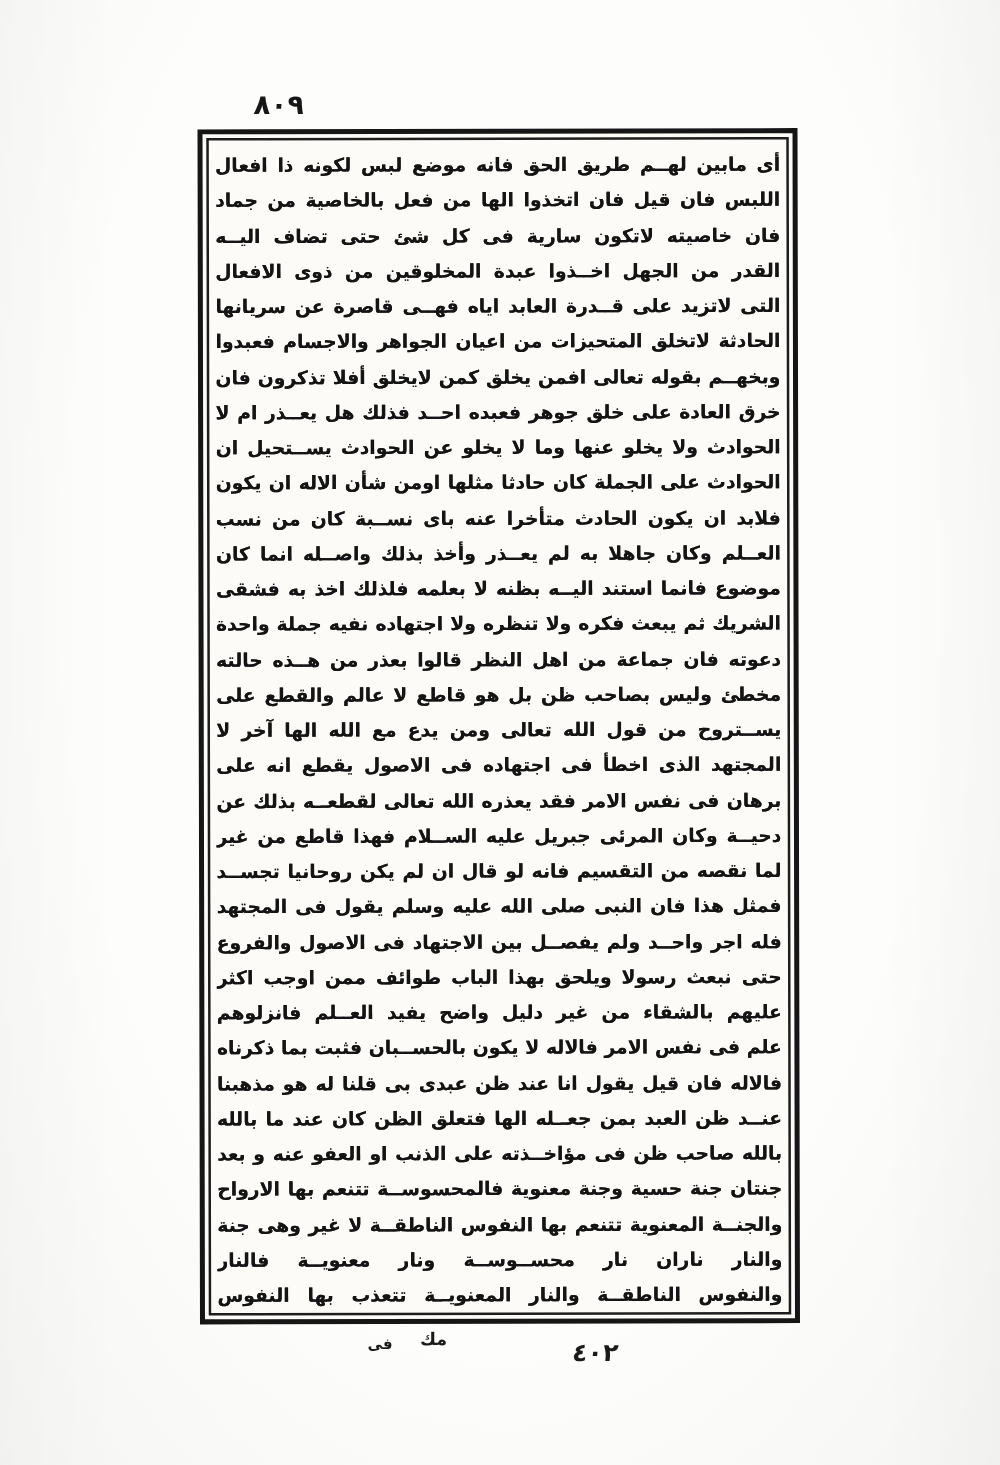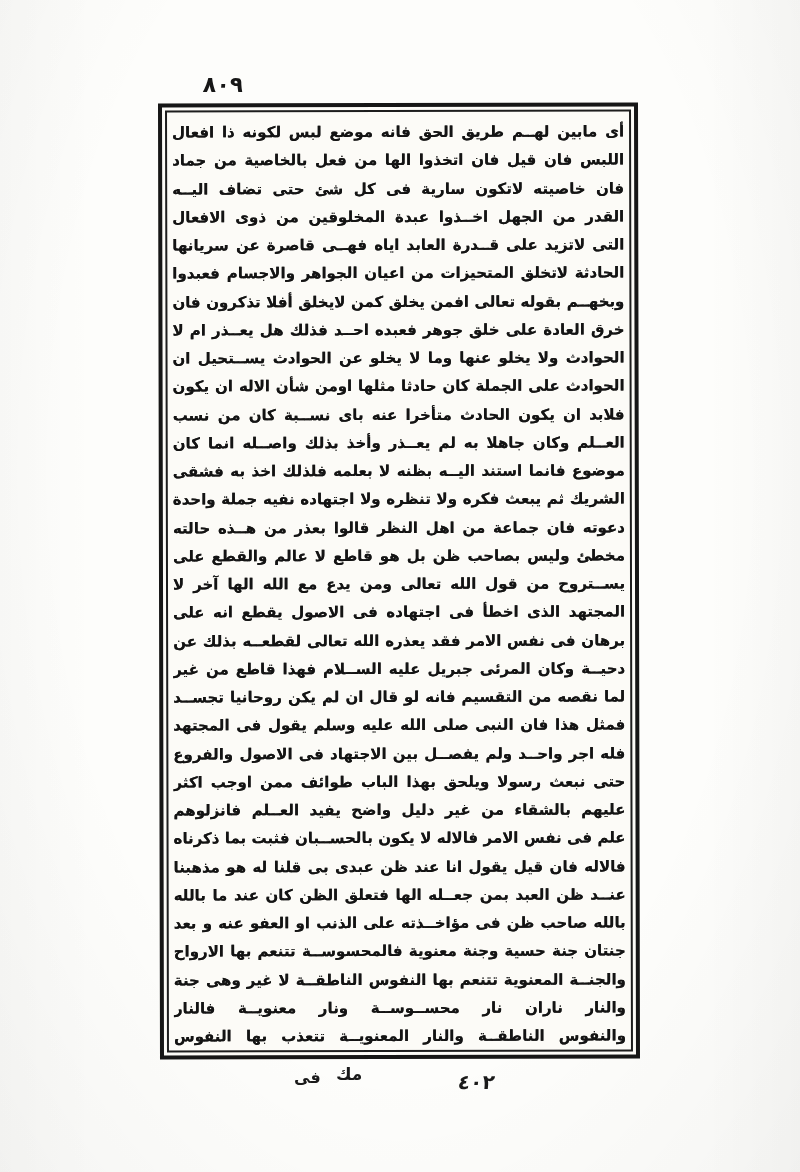--- a/index.html
+++ b/index.html
@@ -53,24 +53,24 @@
   }
   .footer-marks{
     position:absolute;top:1064px;left:0;width:800px;height:40px;
     color:#1a1a1a;font-weight:bold;
   }
   .sig-number{
     position:absolute;left:458px;top:6px;font-size:20px;letter-spacing:3px;
     transform:skewX(-6deg);
   }
   .catchword-mid{
-    position:absolute;left:336px;top:0px;font-size:17px;
+    position:absolute;left:336px;top:0px;font-size:14px;
   }
   .catchword-left{
-    position:absolute;left:294px;top:4px;font-size:16px;
+    position:absolute;left:294px;top:4px;font-size:12px;
   }
 </style>
 </head>
 <body>
 
 <div class="scan-noise"></div>
 
 <div class="page-number">٨٠٩</div>
 
 <div class="frame-outer">

